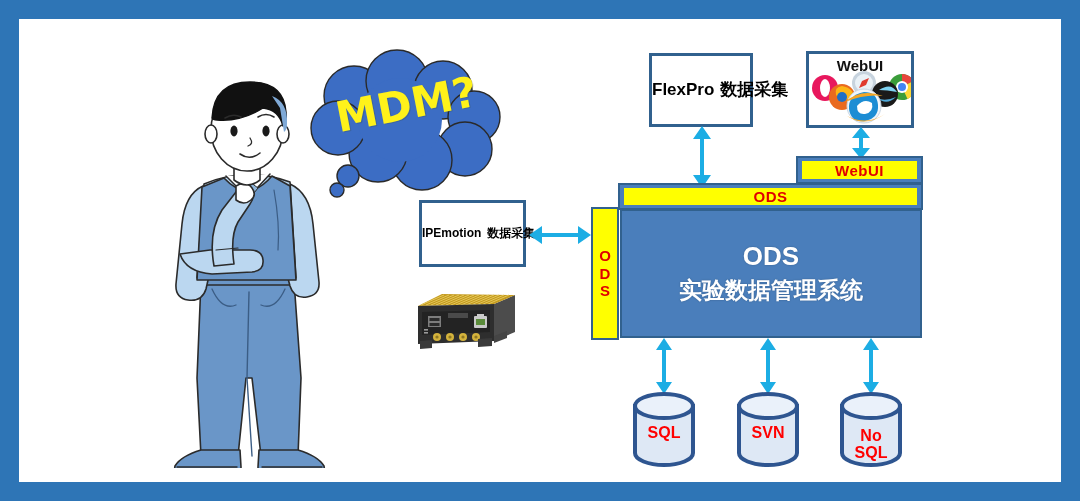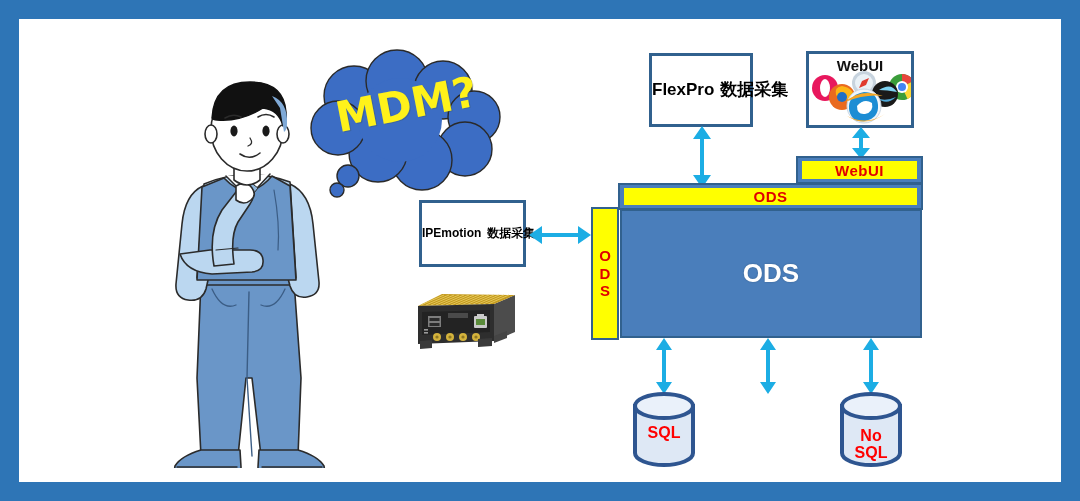--- a/index.html
+++ b/index.html
@@ -370,20 +370,21 @@
   </div>
 
   <div class="ods-bar outer-wrap abs" style="left:618px; top:183px; width:305px; height:27px; border:2px solid #31618E;">
     <div class="ods-bar-inner" style="font-size:15px;">
       <span>ODS</span>
     </div>
   </div>
 
   <div class="ods-body abs" style="left:620px; top:209px; width:302px; height:129px;">
     <div style="font-size:26px;">ODS</div>
+    <div style="font-size:23px; margin-top:3px;">实验数据管理系统</div>
   </div>
 
   <div class="ods-side abs" style="left:591px; top:207px; width:28px; height:133px; font-size:15px;">
     <span>O</span>
     <span>D</span>
     <span>S</span>
   </div>
 
   <svg class="abs" style="left:654px; top:338px; width:20px; height:56px;" viewBox="0 0 20 56">
     <polygon fill="#1CADE4" points="10,0 18,12 12,12 12,44 18,44 10,56 2,44 8,44 8,12 2,12"></polygon>
@@ -398,20 +399,29 @@
   <div class="abs" style="left:631px; top:392px; width:66px; height:75px;">
     <svg style="width:66px; height:75px;" viewBox="0 0 66 75">
       <path d="M4 14 L4 61 a29 12 0 0 0 58 0 L62 14 Z" fill="#DEE8F5" stroke="#2E5590" stroke-width="4"></path>
       <ellipse cx="33" cy="14" rx="29" ry="12" fill="#EAF1FA" stroke="#2E5590" stroke-width="4"></ellipse>
     </svg>
     <div class="cyl-label" style="top:33px; font-size:16px;">
       <span>SQL</span>
     </div>
   </div>
 
+  <div class="abs" style="left:735px; top:392px; width:66px; height:75px;">
+    <svg style="width:66px; height:75px;" viewBox="0 0 66 75">
+      <path d="M4 14 L4 61 a29 12 0 0 0 58 0 L62 14 Z" fill="#DEE8F5" stroke="#2E5590" stroke-width="4"></path>
+      <ellipse cx="33" cy="14" rx="29" ry="12" fill="#EAF1FA" stroke="#2E5590" stroke-width="4"></ellipse>
+    </svg>
+    <div class="cyl-label" style="top:33px; font-size:16px;">
+      <span>SVN</span>
+    </div>
+  </div>
 
   <div class="abs" style="left:838px; top:392px; width:66px; height:75px;">
     <svg style="width:66px; height:75px;" viewBox="0 0 66 75">
       <path d="M4 14 L4 61 a29 12 0 0 0 58 0 L62 14 Z" fill="#DEE8F5" stroke="#2E5590" stroke-width="4"></path>
       <ellipse cx="33" cy="14" rx="29" ry="12" fill="#EAF1FA" stroke="#2E5590" stroke-width="4"></ellipse>
     </svg>
     <div class="cyl-label" style="top:36px; font-size:16px;">
       <div>No</div>
       <div>SQL</div>
     </div>

